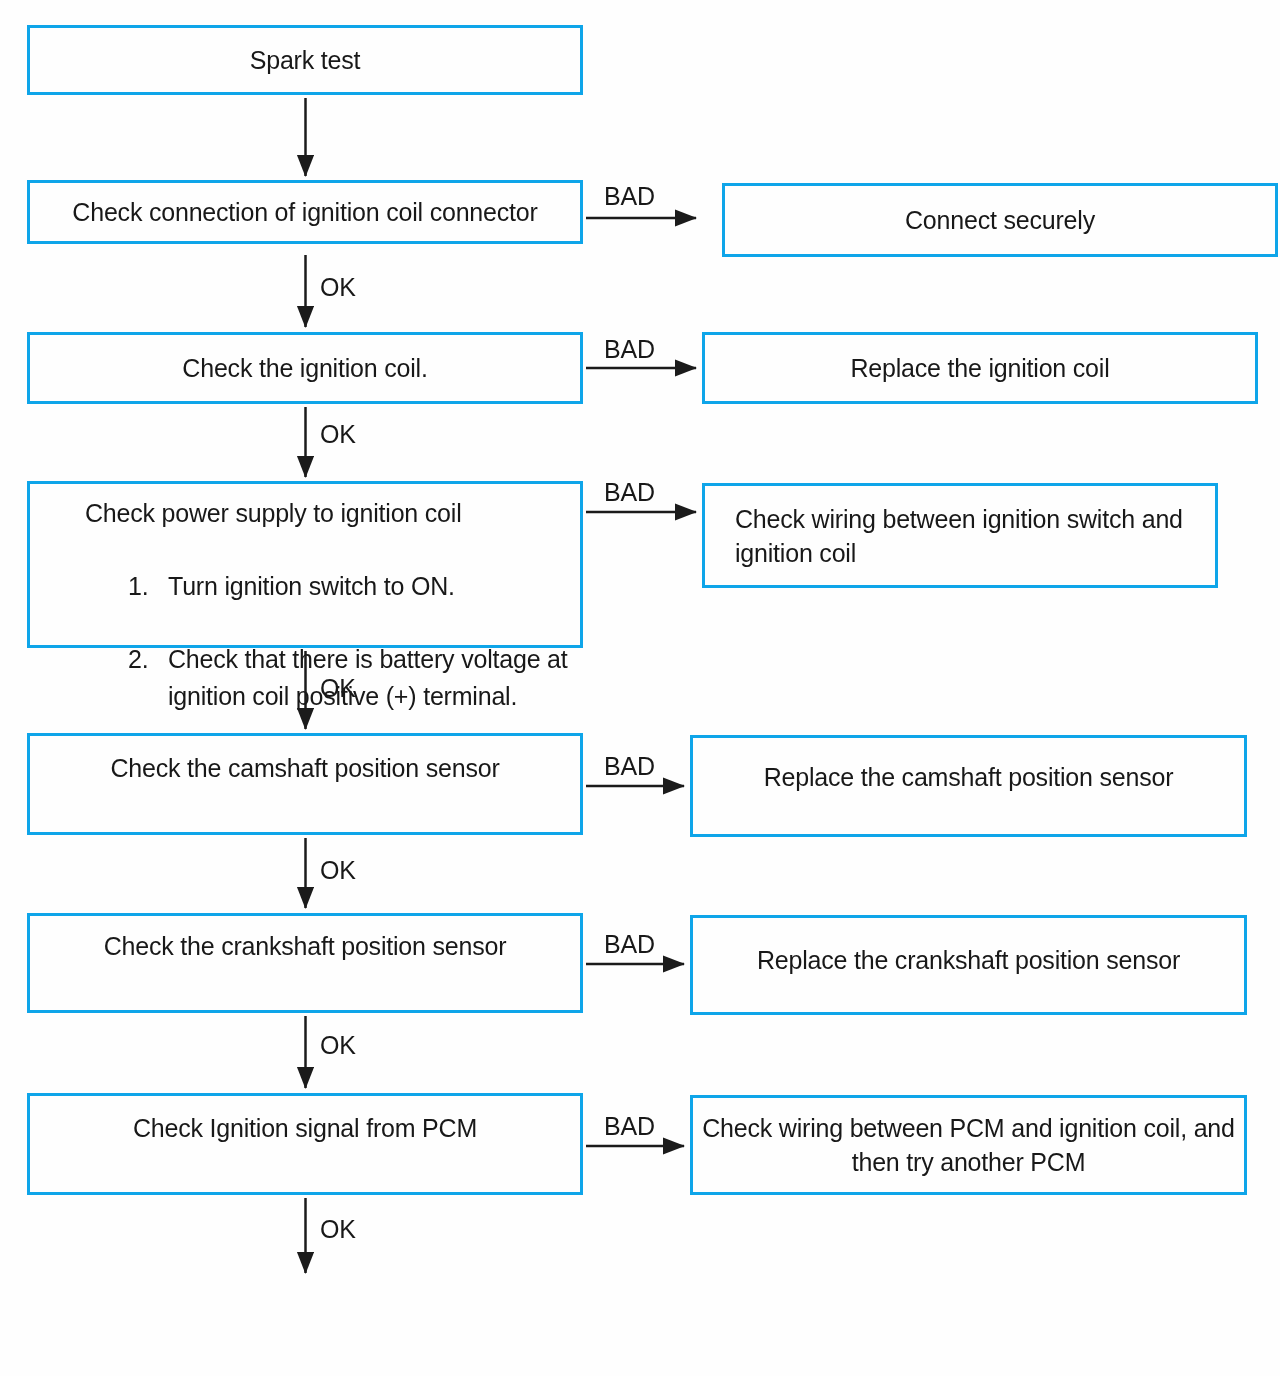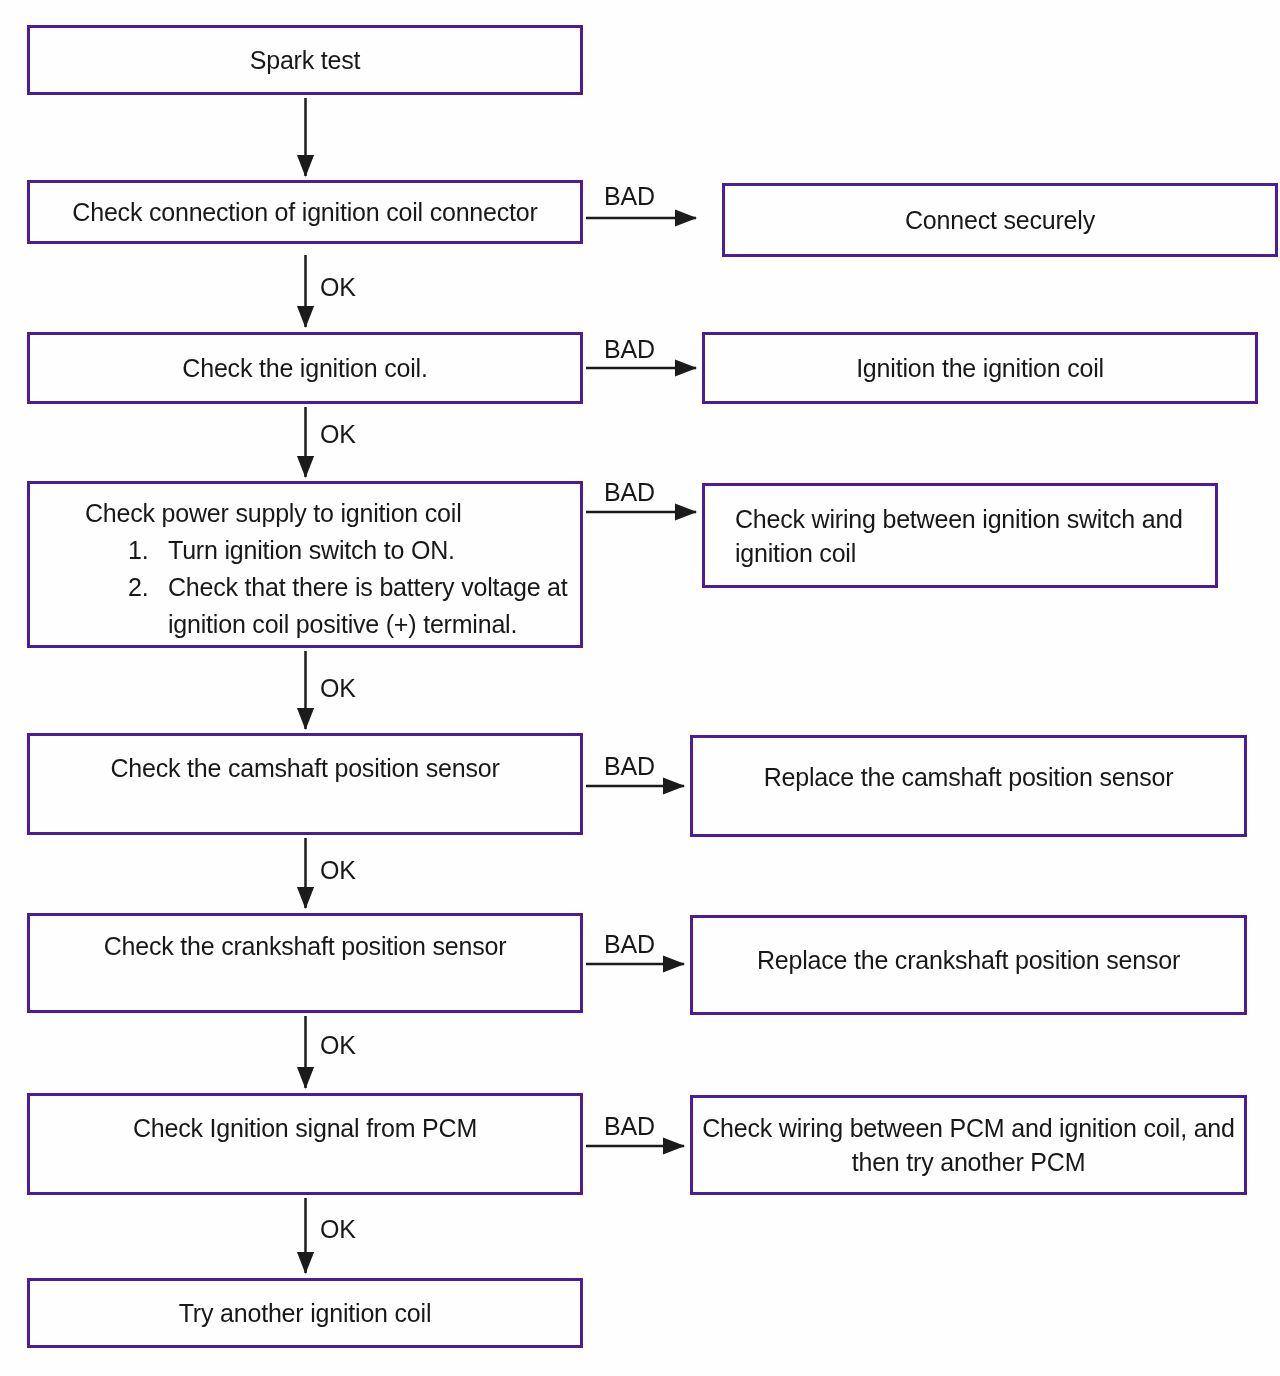--- a/index.html
+++ b/index.html
@@ -2,31 +2,31 @@
 <html><head>
 <meta charset="utf-8">
 <style>
   html,body{margin:0;padding:0;background:#ffffff;}
   .stage{
     position:relative;width:1280px;height:1376px;background:#fefefe;overflow:hidden;
     font-family:"Liberation Sans",sans-serif;color:#181818;
   }
   .wires{position:absolute;left:0;top:0;width:1280px;height:1376px;}
   .node{
-    position:absolute;box-sizing:border-box;border:3px solid #4c1d95;background:#fefefe;
+    position:absolute;box-sizing:border-box;border:3px solid #0ea5e9;background:#fefefe;
     display:flex;align-items:center;justify-content:center;text-align:center;
     font-size:25px;letter-spacing:-0.2px;line-height:32px;
   }
   
   .b-spark        {left:27px; top:25px;  width:556px;height:70px;}
   .b-connection   {left:27px; top:180px; width:556px;height:64px;}
   .b-coil         {left:27px; top:332px; width:556px;height:72px;}
   .b-power        {left:27px; top:481px; width:556px;height:167px;
                    flex-direction:column;align-items:stretch;justify-content:flex-start;
-                   text-align:left;padding:11px 8px 0 30px;line-height:37px;}
+                   text-align:left;padding:11px 8px 0 30px;line-height:37px;gap:36px;}
   .b-camshaft     {left:27px; top:733px; width:556px;height:102px;padding-bottom:33px;}
   .b-crankshaft   {left:27px; top:913px; width:556px;height:100px;padding-bottom:35px;}
   .b-pcm-signal   {left:27px; top:1093px;width:556px;height:102px;padding-bottom:32px;}
   .b-try-coil     {left:27px; top:1278px;width:556px;height:70px;}
   
   .b-connect-sec  {left:702px;top:183px; width:556px;height:74px;margin-left:20px;}
   .b-replace-coil {left:702px;top:332px; width:556px;height:72px;}
   .b-wiring-switch{left:702px;top:483px; width:516px;height:105px;
                    justify-content:flex-start;text-align:left;
                    padding-left:30px;padding-right:26px;line-height:34px;}
@@ -93,25 +93,24 @@
       <span class="ps-text">Check that there is battery voltage at ignition coil positive (+) terminal.</span>
     </div>
   </div>
 
   <div class="node b-camshaft">Check the camshaft position sensor</div>
 
   <div class="node b-crankshaft">Check the crankshaft position sensor</div>
 
   <div class="node b-pcm-signal">Check Ignition signal from PCM</div>
 
-  <div class="node b-try-coil">Try another ignition coil</div>
 
   <div class="node b-connect-sec">Connect securely</div>
 
-  <div class="node b-replace-coil">Ignition the ignition coil</div>
+  <div class="node b-replace-coil">Replace the ignition coil</div>
 
   <div class="node b-wiring-switch">Check wiring between ignition switch and ignition coil</div>
 
   <div class="node b-replace-cam">Replace the camshaft position sensor</div>
 
   <div class="node b-replace-crank">Replace the crankshaft position sensor</div>
 
   <div class="node b-wiring-pcm">Check wiring between PCM and ignition coil, and then try another PCM</div>
 
   <div class="lbl ok-1">OK</div>

